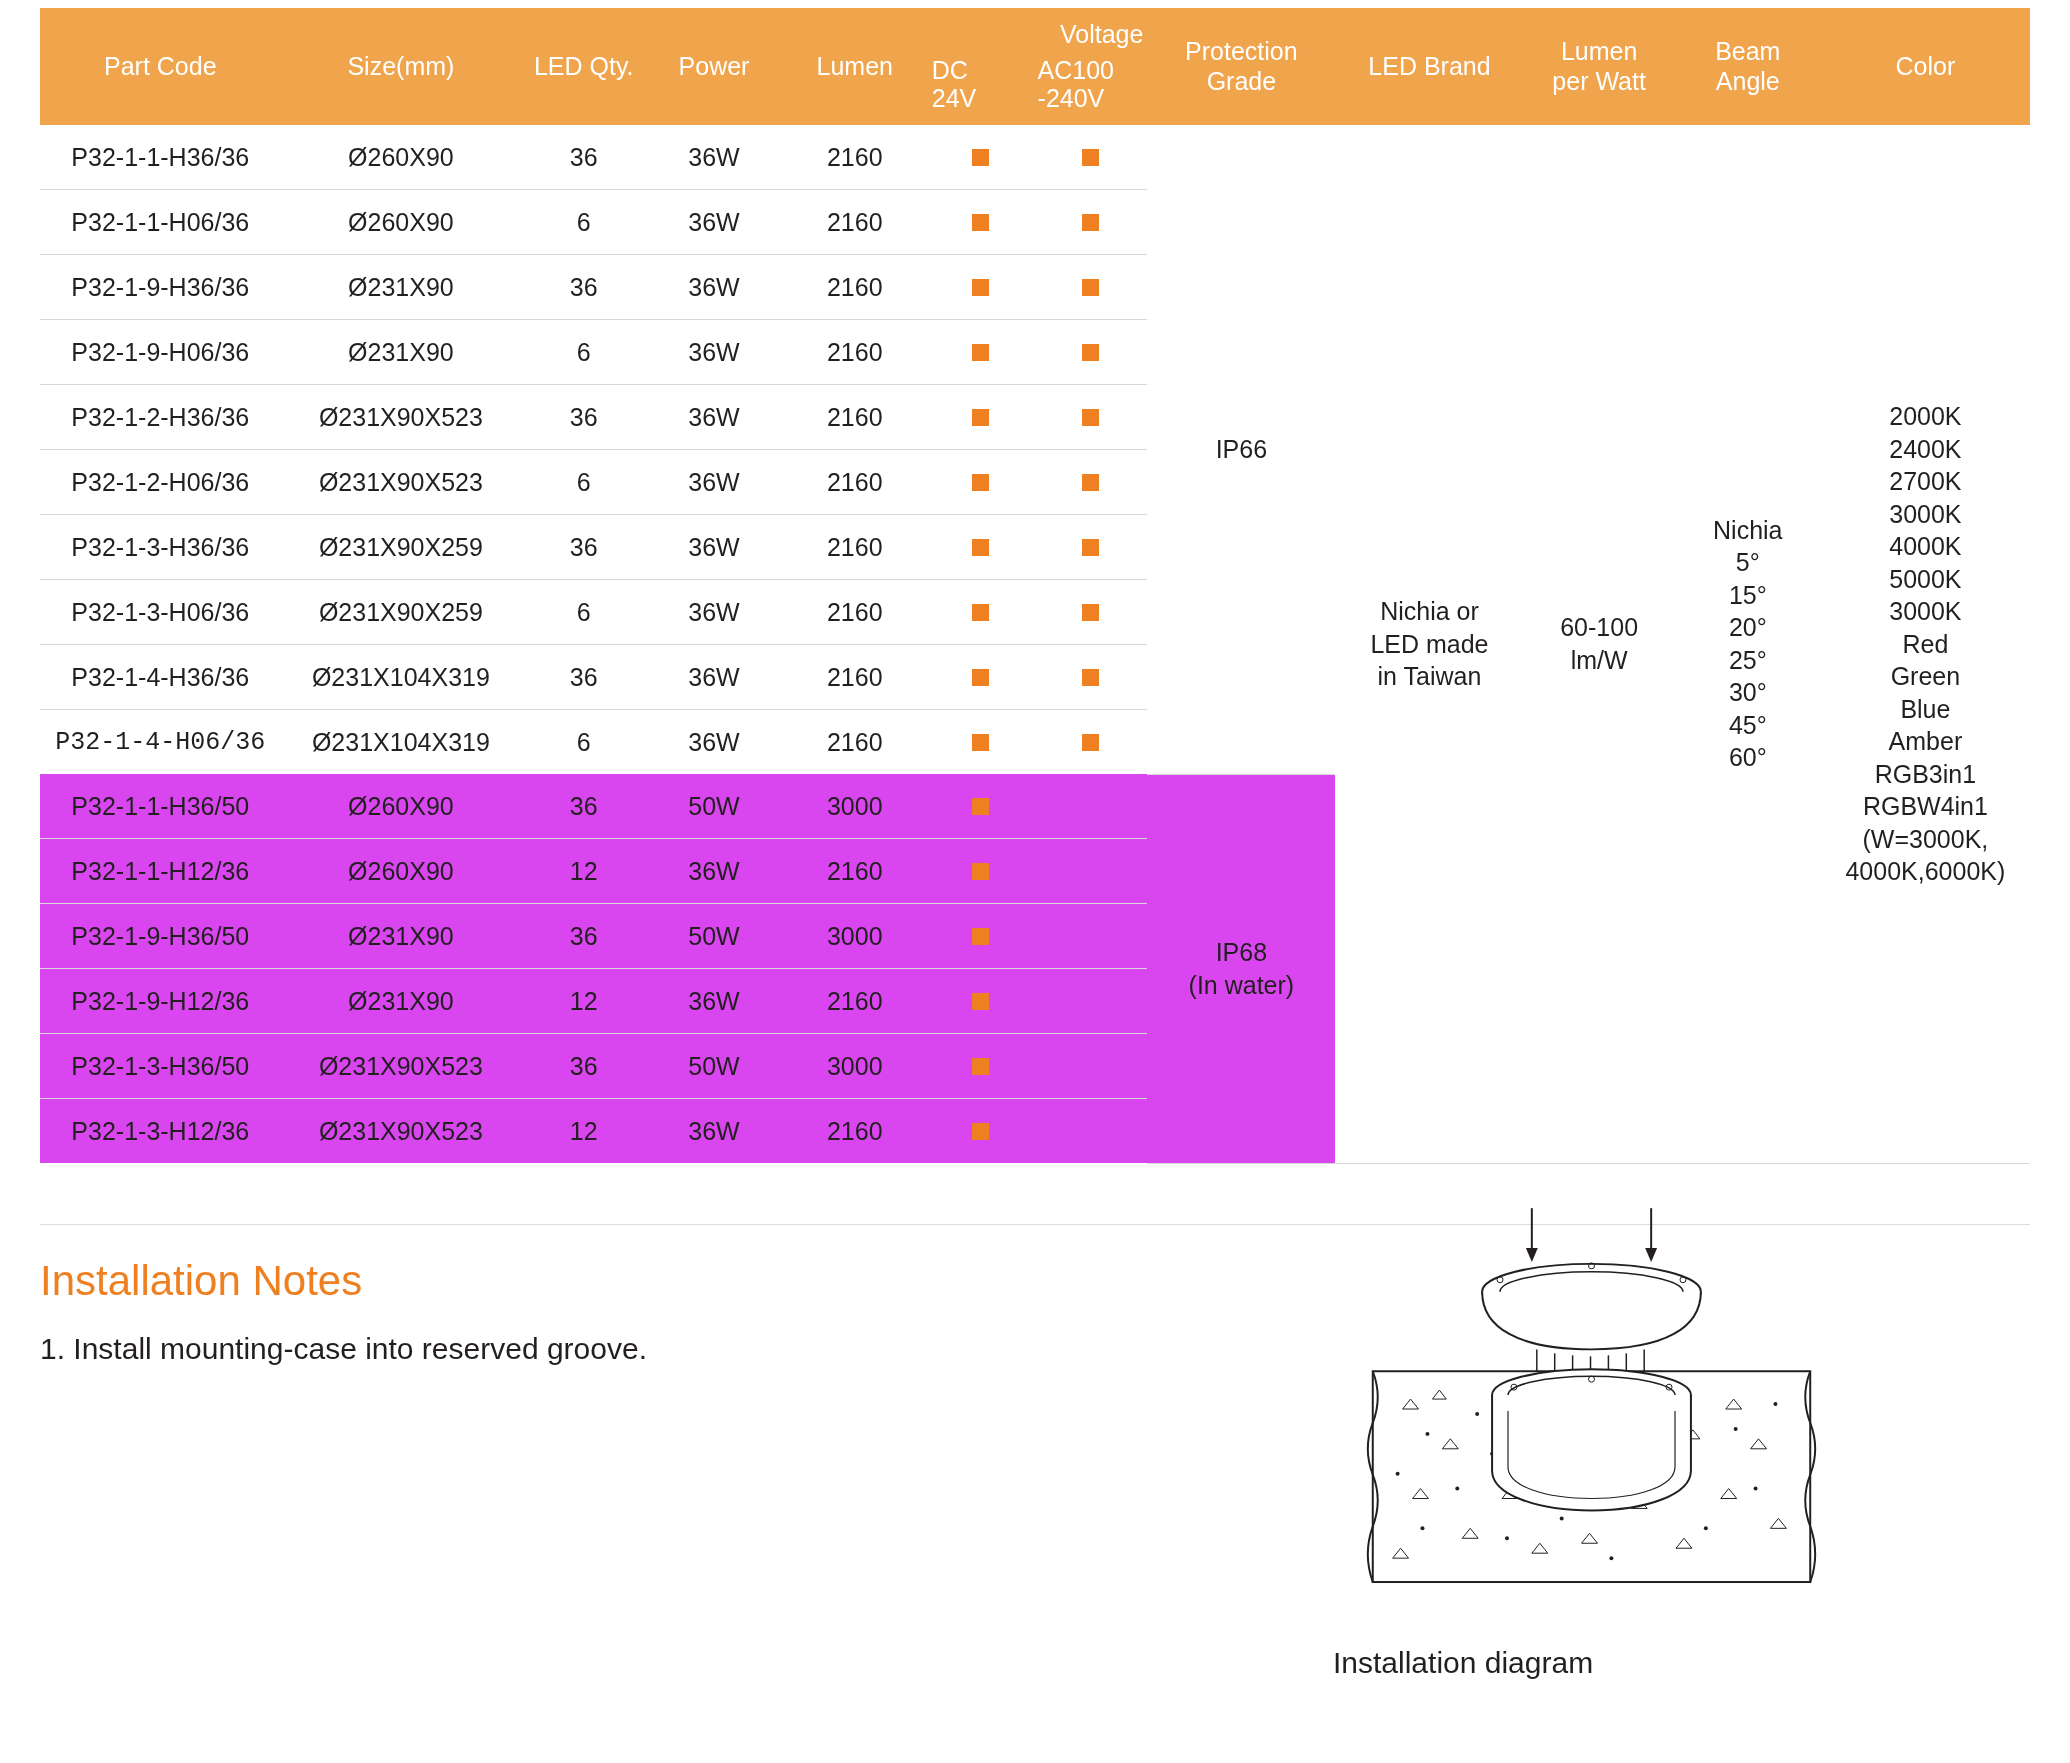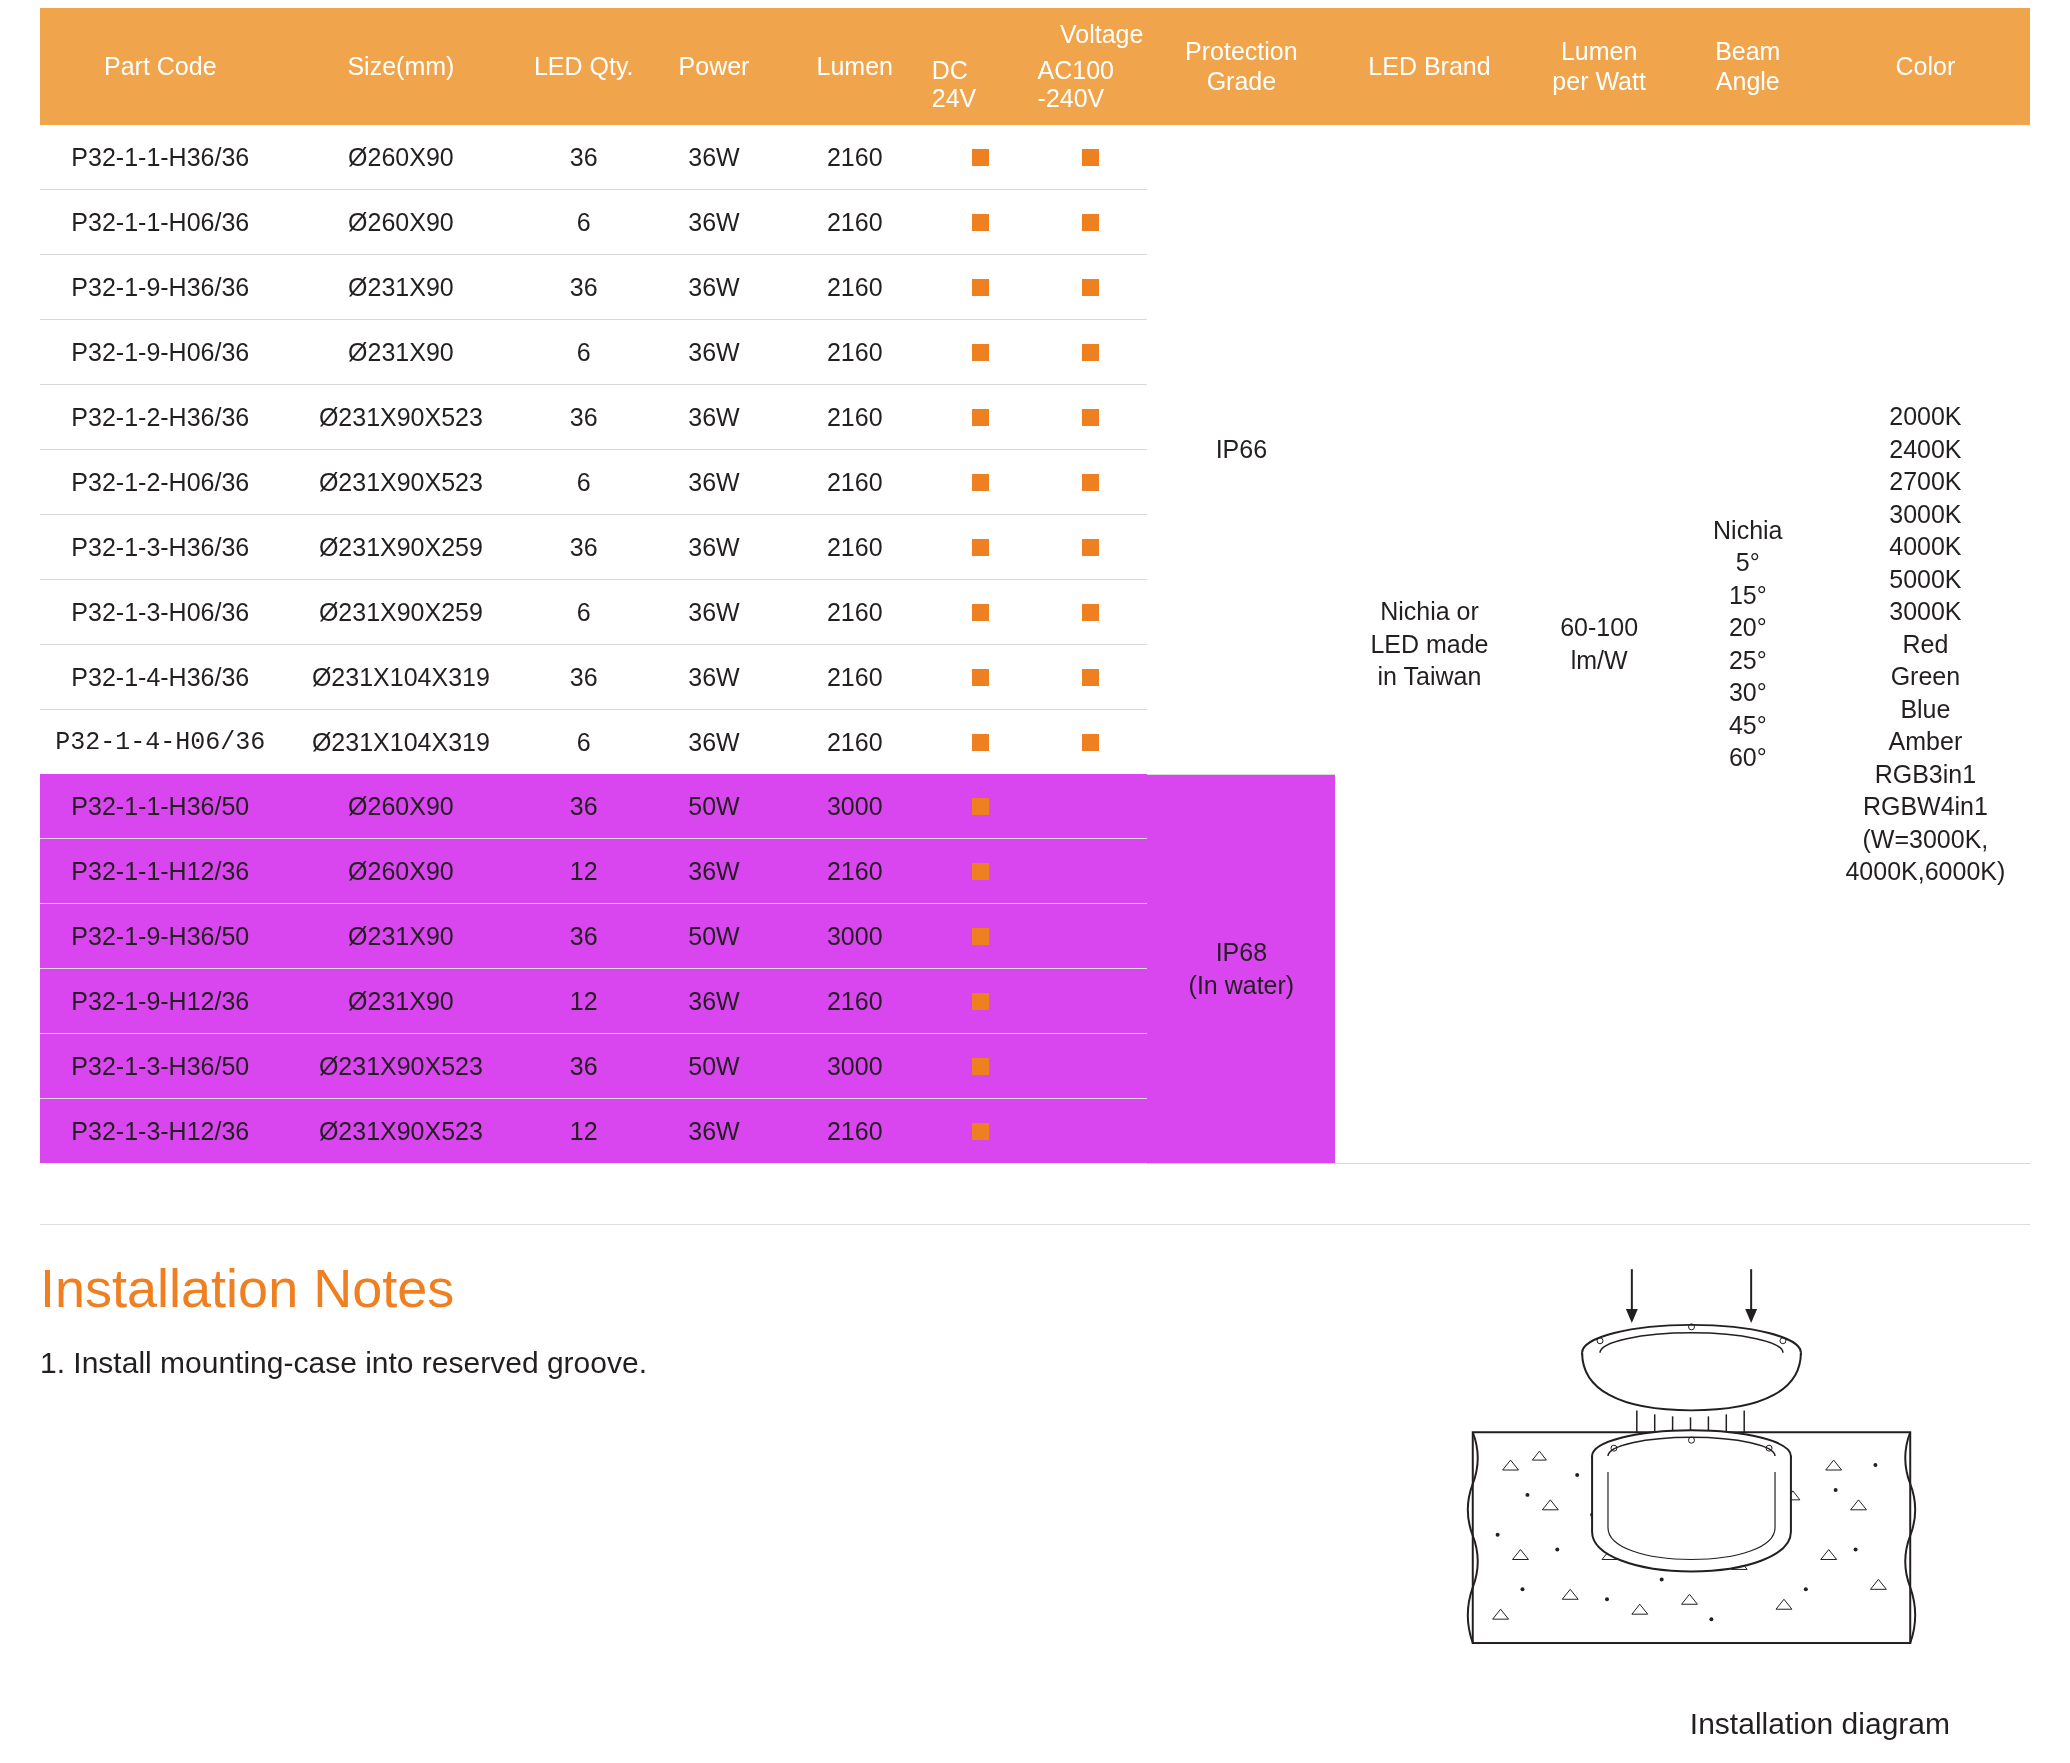--- a/index.html
+++ b/index.html
@@ -107,37 +107,37 @@
 
   
   .notes {
     position: absolute;
     left: 40px;
     top: 1249px;
     width: 1244px;
   }
   .notes h2 {
     color: #ef8022;
-    font-size: 54px;
+    font-size: 42px;
     font-weight: normal;
     margin: 0 0 24px 0;
   }
   .notes p {
     font-size: 30px;
     margin: 0 0 14px 0;
     line-height: 1.35;
   }
 
   
   .diagram {
     position: absolute;
     left: 1333px;
-    top: 1253px;
+    top: 1192px;
     width: 617px;
-    text-align: right;
+    text-align: left;
   }
   .diagram .caption {
     font-size: 30px;
     margin-top: 14px;
   }
 </style>
 </head>
 <body>
 
 <div class="page">

